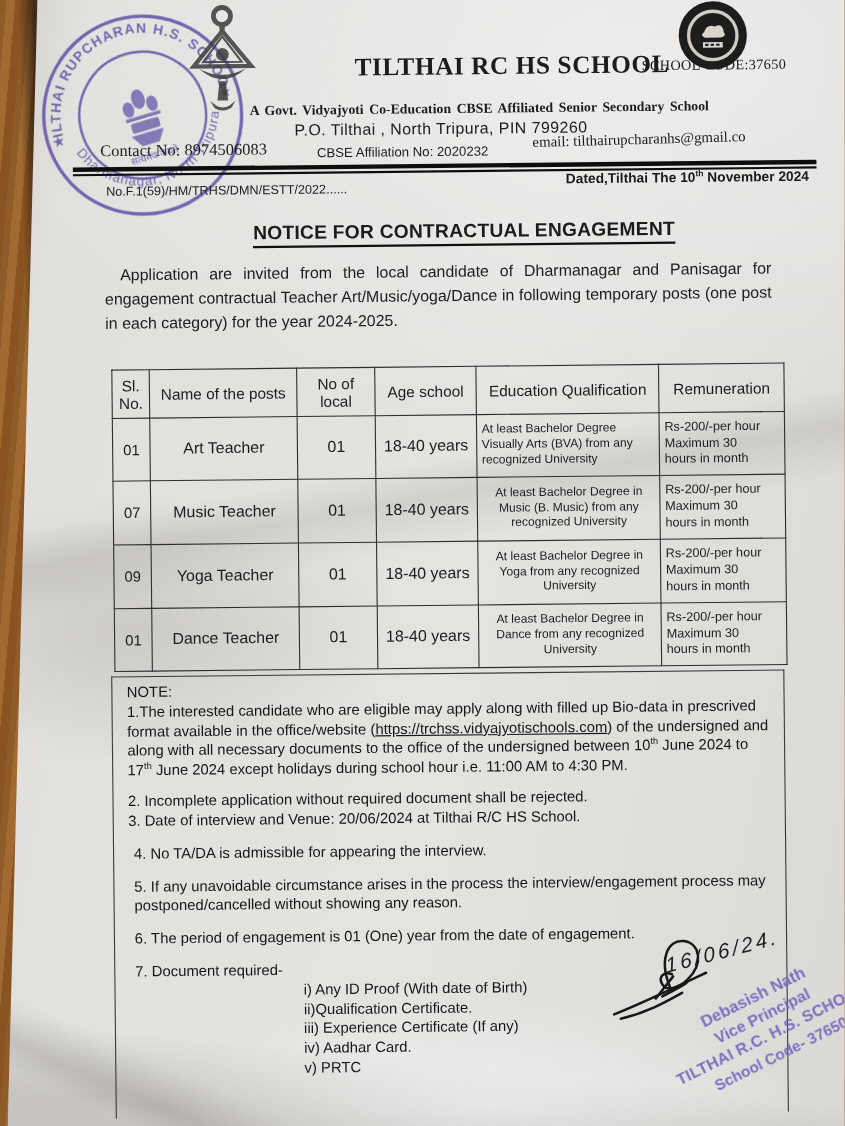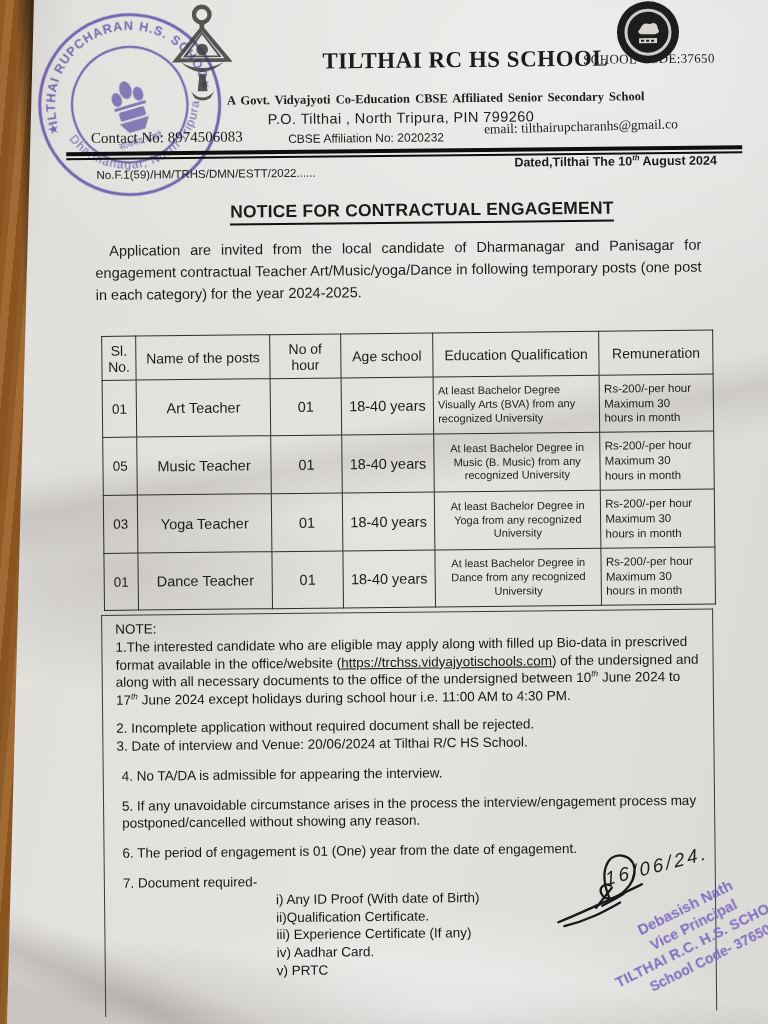--- a/index.html
+++ b/index.html
@@ -18,21 +18,21 @@
       linear-gradient(170deg, transparent 42%, rgba(105,100,96,.15) 45%, transparent 49%),
       radial-gradient(42% 16% at 16% 56%, rgba(110,105,100,.20), transparent 75%),
       radial-gradient(55% 13% at 58% 98%, rgba(255,255,255,.45), transparent 70%),
       linear-gradient(24deg, transparent 4%, rgba(95,90,85,.18) 6%, transparent 9%),
       linear-gradient(186deg, transparent 91%, rgba(100,95,90,.22) 97%),
       linear-gradient(100deg,#cfccc9 0%,#e2e0dd 9%,#e5e3e0 55%,#dbd9d6 100%);}
   #content{position:absolute;left:0;top:0;width:768px;height:1024px;transform:rotate(-0.6deg);color:#1c1c1c;}
   .abs{position:absolute;}
   .serif{font-family:"Liberation Serif",serif;}
   .center{text-align:center;}
-  sup{font-size:62%;vertical-align:super;line-height:0;font-style:italic;}
+  sup{font-size:62%;vertical-align:super;line-height:0;}
 
   
   #round-stamp{left:38px;top:6px;width:192px;height:192px;filter:blur(.4px);opacity:.92;transform:rotate(-16deg);}
   #lamp-emblem{left:168px;top:2px;width:78px;height:102px;opacity:.85;}
   #school-name{left:290px;top:48px;width:360px;font-size:23px;font-weight:bold;letter-spacing:.5px;}
   #school-code{left:588px;top:54px;font-size:13px;letter-spacing:.3px;}
   #right-badge{left:618px;top:2px;width:70px;height:70px;}
   #affiliation{left:140px;top:92px;width:600px;font-size:12.5px;font-weight:bold;word-spacing:2px;}
   #address{left:170px;top:110px;width:470px;font-size:14.5px;letter-spacing:.4px;}
   #contact{left:95px;top:127px;font-size:15px;}
@@ -149,67 +149,67 @@
     </div>
 
     <div class="abs serif center" id="affiliation">A Govt. Vidyajyoti Co-Education CBSE Affiliated Senior Secondary School</div>
     <div class="abs center" id="address">P.O. Tilthai , North Tripura, PIN 799260</div>
     <div class="abs serif" id="contact">Contact No: 8974506083</div>
     <div class="abs" id="cbse-no">CBSE Affiliation No: 2020232</div>
     <div class="abs serif" id="email">email: tilthairupcharanhs@gmail.co</div>
     <div class="abs" id="rule"></div>
 
     <div class="abs" id="ref-no">No.F.1(59)/HM/TRHS/DMN/ESTT/2022......</div>
-    <div class="abs" id="ref-date"><span>Dated,Tilthai The 10</span><sup>th</sup><span> August 2024</span></div>
+    <div class="abs" id="ref-date"><span>Dated,Tilthai The 10</span><sup>th</sup><span> November 2024</span></div>
 
     <div class="abs" id="title-wrap">
       <span>NOTICE FOR CONTRACTUAL ENGAGEMENT</span>
     </div>
     <div class="abs" id="intro">Application are invited from the local candidate of Dharmanagar and Panisagar for engagement contractual Teacher Art/Music/yoga/Dance in following temporary  posts (one post in each category) for the year 2024-2025.</div>
 
     <table class="abs" id="posts-table">
       <colgroup>
         <col class="c-sl">
           <col class="c-post">
           <col class="c-count">
           <col class="c-age">
           <col class="c-qual">
           <col class="c-rem">
       </colgroup>
       <tbody>
           <tr class="hdr">
         <th>Sl. No.</th>
         <th>Name of the posts</th>
-        <th>No of hour</th>
+        <th>No of local</th>
         <th>Age school</th>
         <th>Education Qualification</th>
         <th>Remuneration</th>
       </tr>
       <tr class="r1">
         <td class="cell-sl">01</td>
         <td class="cell-main">Art Teacher</td>
         <td class="cell-main">01</td>
         <td class="cell-main">18-40 years</td>
         <td class="cell-qual left">At least Bachelor Degree Visually Arts (BVA) from any recognized University</td>
         <td class="cell-rem">Rs-200/-per hour
 Maximum 30
 hours in month</td>
       </tr>
       <tr class="r2">
-        <td class="cell-sl">05</td>
+        <td class="cell-sl">07</td>
         <td class="cell-main">Music Teacher</td>
         <td class="cell-main">01</td>
         <td class="cell-main">18-40 years</td>
         <td class="cell-qual">At least Bachelor Degree in Music (B. Music) from any recognized University</td>
         <td class="cell-rem">Rs-200/-per hour
 Maximum 30
 hours in month</td>
       </tr>
       <tr class="r3">
-        <td class="cell-sl">03</td>
+        <td class="cell-sl">09</td>
         <td class="cell-main">Yoga Teacher</td>
         <td class="cell-main">01</td>
         <td class="cell-main">18-40 years</td>
         <td class="cell-qual">At least Bachelor Degree in Yoga from any  recognized University</td>
         <td class="cell-rem">Rs-200/-per hour
 Maximum 30
 hours in month</td>
       </tr>
       <tr class="r4">
         <td class="cell-sl">01</td>

